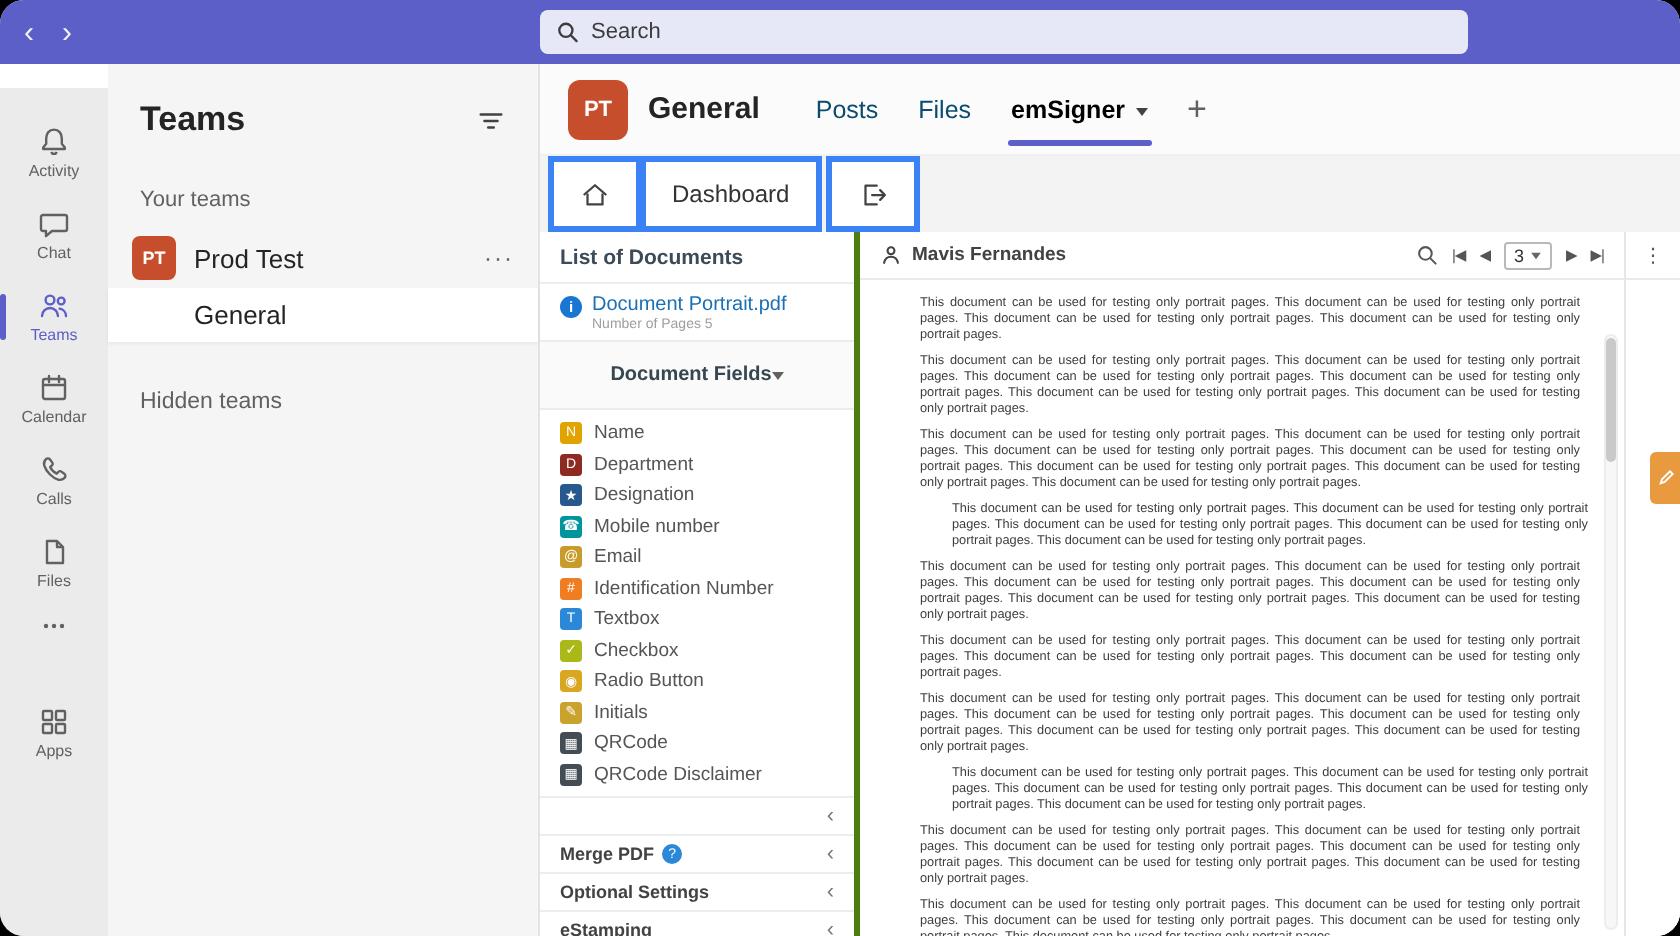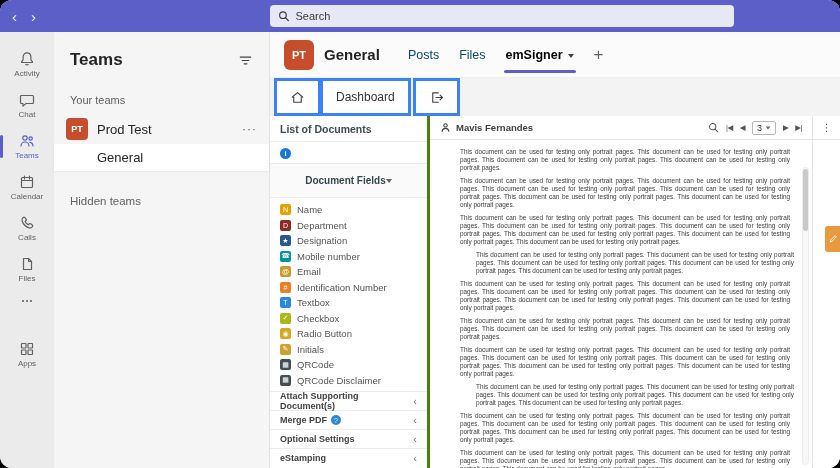--- a/index.html
+++ b/index.html
@@ -8,21 +8,21 @@
 
   
   .titlebar{position:absolute;top:0;left:0;right:0;height:32px;background:#5b5fc7;}
   .nav-arrows{position:absolute;left:12px;top:0;height:32px;display:flex;align-items:center;gap:14px;color:#fff;font-size:15px;opacity:.92;}
   .nav-arrows span{cursor:pointer;line-height:1;}
   .search-box{position:absolute;left:270px;top:5px;width:464px;height:22px;background:rgba(255,255,255,.85);border-radius:4px;display:flex;align-items:center;padding:0 8px;gap:6px;}
   .search-box input{border:0;outline:0;background:transparent;font:11px "Liberation Sans",sans-serif;color:#222;width:100%;}
   .search-box input::placeholder{color:#3b3b3b;}
 
   
-  .app-rail{position:absolute;left:0;top:32px;width:54px;bottom:0;background:#ebebeb;padding-top:12px;display:flex;flex-direction:column;}
+  .app-rail{position:absolute;left:0;top:44px;width:54px;bottom:0;background:#ebebeb;padding-top:12px;display:flex;flex-direction:column;}
   .rail-item{position:relative;display:flex;flex-direction:column;align-items:center;gap:2px;padding:7px 0;color:#616161;cursor:pointer;}
   .rail-item .r-label{font-size:8px;}
   .rail-item.active{color:#5b5fc7;}
   .rail-item.active::before{content:"";position:absolute;left:0;top:9px;bottom:9px;width:3px;background:#5b5fc7;border-radius:2px;}
   .rail-more{padding:3px 0 9px;}
   .rail-apps{margin-top:16px;}
 
   
   .teams-panel{position:absolute;left:54px;top:32px;width:216px;bottom:0;background:#f5f5f5;border-right:1px solid #e3e3e3;}
   .tp-header{display:flex;align-items:center;justify-content:space-between;padding:18px 16px 10px;}
@@ -238,20 +238,24 @@
           </svg>
       </div>
     </div>
 
     <div class="content">
 
       <section class="docs-panel">
         <div class="lod-header">List of Documents</div>
         <div class="doc-item">
           <span class="info-icon">i</span>
+          <span>
+            <div class="doc-name">Document Portrait.pdf</div>
+            <div class="doc-meta">Number of Pages 5</div>
+          </span>
         </div>
         <div class="fields-header">
           <span>Document Fields</span>
           <span class="caret-down-sm"></span>
         </div>
         <div class="fields">
 
             <div class="field-row">
               <span class="f-icon" style="background: rgb(226, 162, 0);">N</span>
               <span class="f-label">Name</span>
@@ -308,21 +312,20 @@
             </div>
 
             <div class="field-row">
               <span class="f-icon" style="background: rgb(69, 77, 84);">▦</span>
               <span class="f-label">QRCode Disclaimer</span>
             </div>
           </div>
         <div>
 
             <div class="section-row">
-              <span class="s-label">Attach Supporting Document(s)</span>
 
               <span class="s-chev">‹</span>
             </div>
 
             <div class="section-row">
               <span class="s-label">Merge PDF</span>
               <span class="help-badge">?</span>
               <span class="s-chev">‹</span>
             </div>
 

